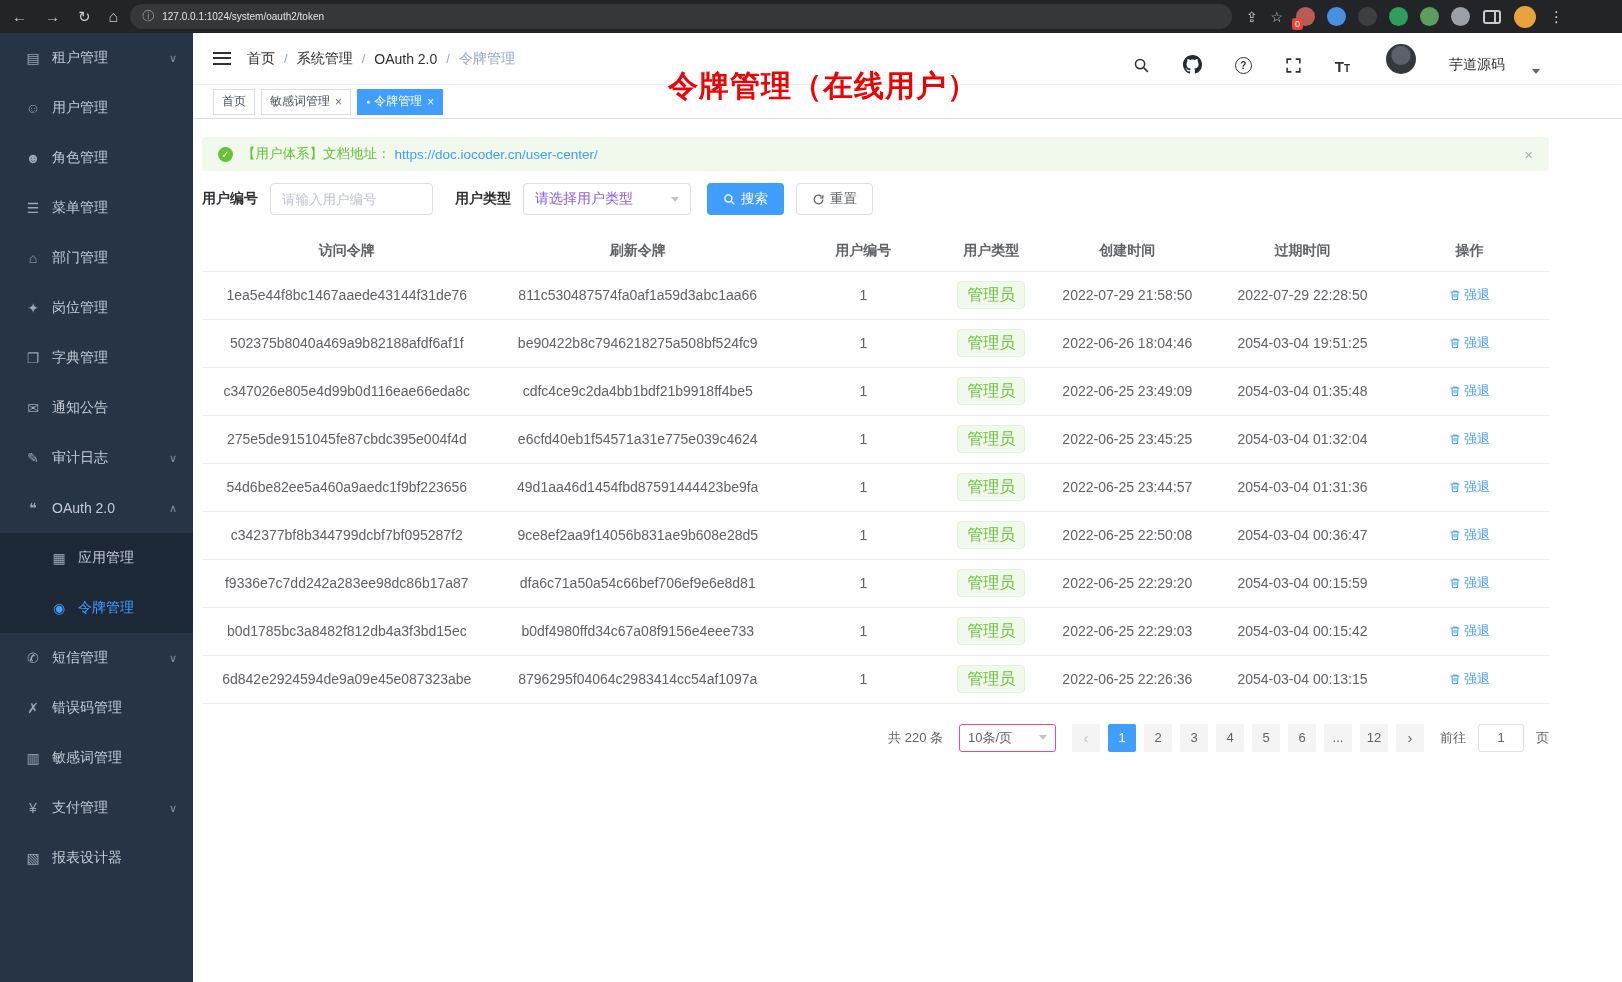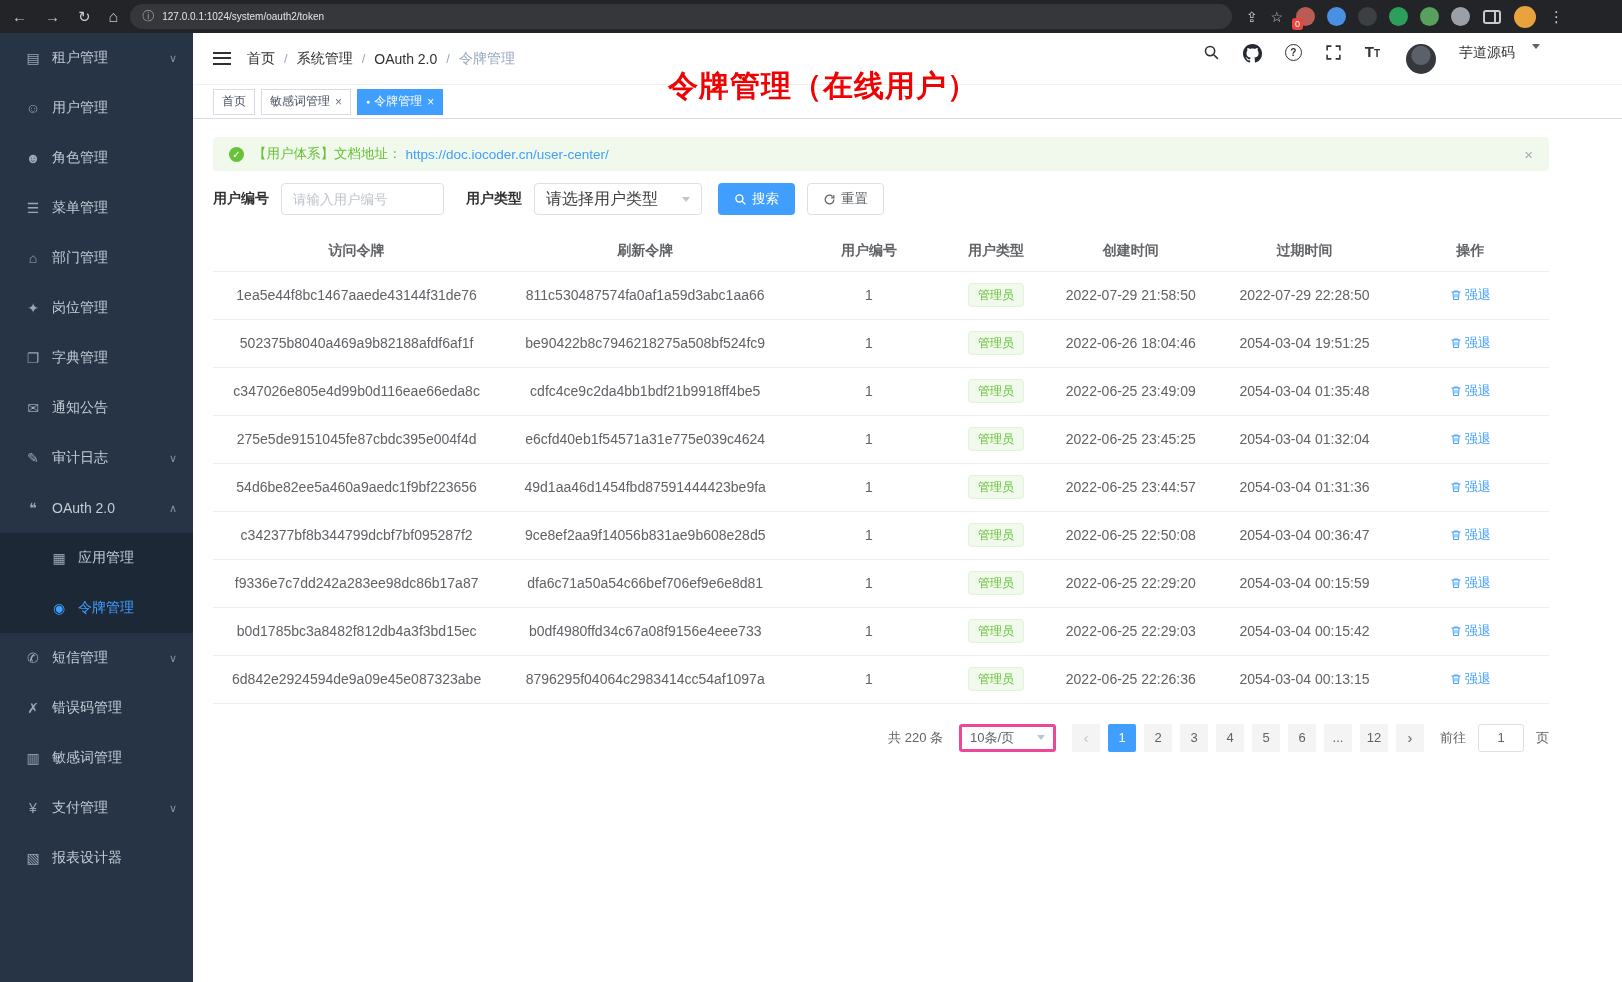--- a/index.html
+++ b/index.html
@@ -54,21 +54,21 @@
 
 
 .topbar{height:52px;flex:0 0 52px;display:flex;align-items:center;padding:0 82px 0 20px;background:#fff;border-bottom:1px solid #f1f3f5}
 .ic-hamburger{width:18px;height:13px;cursor:pointer;background:linear-gradient(#303133 0 2px,transparent 2px 5.5px,#303133 5.5px 7.5px,transparent 7.5px 11px,#303133 11px 13px)}
 .breadcrumb{display:flex;align-items:center;margin-left:16px;font-size:14px;color:#303133}
 .crumb-wrap{display:inline-flex;align-items:center}
 .crumb{cursor:pointer;white-space:nowrap}
 .crumb.current{color:#97a8be;cursor:default}
 .crumb-sep{margin:0 9px;color:#97a8be;font-size:13px}
 .crumb-sep:empty{display:none}
-.top-right{margin-left:auto;display:flex;align-items:flex-start;gap:23px}
+.top-right{margin-left:auto;display:flex;align-items:flex-end;gap:33px}
 .top-right svg{display:block;cursor:pointer}
 .ic-help{width:17px;height:17px;border:1.5px solid #303133;border-radius:50%;display:flex;align-items:center;justify-content:center;font-size:10px;font-weight:700;color:#303133;cursor:pointer}
 .ic-help::before{content:"?"}
 .ic-fontsize{display:flex;align-items:flex-end;color:#303133;font-weight:700;cursor:pointer}
 .ic-fontsize::before{content:"T";font-size:15px;line-height:1}
 .ic-fontsize::after{content:"T";font-size:10px;line-height:1}
 .avatar{width:30px;height:30px;border-radius:50%;background:radial-gradient(circle at 50% 38%,#5b6168 0 9px,#34383d 10px);margin-left:3px;cursor:pointer}
 .username{font-size:14px;color:#303133;cursor:pointer;white-space:nowrap}
 .ic-caret{width:0;height:0;border-left:4px solid transparent;border-right:4px solid transparent;border-top:5px solid #606266;margin-left:-6px;cursor:pointer}
 
@@ -76,49 +76,49 @@
 .tabbar{height:34px;flex:0 0 34px;display:flex;align-items:center;padding:0 20px;background:#fff;border-bottom:1px solid #d8dce5;box-shadow:0 1px 3px rgba(0,21,41,.06)}
 .tab{display:inline-flex;align-items:center;height:26px;padding:0 8px;border:1px solid #d8dce5;margin-right:6px;font-size:12px;color:#495060;cursor:pointer;background:#fff;white-space:nowrap}
 .tab-dot{color:#fff;font-size:7px;margin-right:4px;line-height:1}
 .tab-dot:empty{display:none}
 .tab-close{margin-left:5px;font-size:12px;color:#6c737b;line-height:1}
 .tab-close:empty{display:none}
 .tab.active{background:#409eff;border-color:#409eff;color:#fff}
 .tab.active .tab-close{color:#fff}
 
 
-.content{flex:1;padding:18px 73px 0 20px;background:#fff;overflow:hidden}
+.content{flex:1;padding:18px 73px 0 9px;background:#fff;overflow:hidden}
 .alert{height:34px;background:#f0f9eb;border-radius:4px;display:flex;align-items:center;padding:0 16px;margin-bottom:12px}
 .alert-check{width:15px;height:15px;flex:0 0 15px;border-radius:50%;background:#67c23a;color:#fff;font-size:10px;display:flex;align-items:center;justify-content:center;margin-right:9px}
 .alert-check::before{content:"✓"}
 .alert-text{color:#67c23a;font-size:13.5px}
 .alert-link{color:#409eff;font-size:13.5px;margin-left:4px;cursor:pointer;text-decoration:none}
 .alert-close{margin-left:auto;color:#a8abb2;font-size:15px;cursor:pointer}
 
 .filter{display:flex;align-items:center;margin-bottom:16px}
 .f-label{font-size:14px;font-weight:700;color:#303133;margin-right:12px;white-space:nowrap}
 .f-input{width:163px;height:32px;border:1px solid #dcdfe6;border-radius:4px;padding:0 11px;font-size:13.5px;color:#606266;outline:none;margin-right:22px;font-family:inherit}
 .f-input::placeholder{color:#bfc4cc}
 .f-select{width:168px;height:32px;border:1px solid #dcdfe6;border-radius:4px;display:flex;align-items:center;justify-content:space-between;padding:0 11px;margin-right:16px;cursor:pointer;background:#fff}
-.sel-ph{font-size:16px;color:#404040}
+.sel-ph{font-size:14px;color:#8b5cf6}
 .sel-caret{width:0;height:0;border-left:4px solid transparent;border-right:4px solid transparent;border-top:5px solid #c0c4cc}
 .btn{height:32px;border-radius:4px;font-size:13.5px;display:inline-flex;align-items:center;gap:5px;padding:0 15px;cursor:pointer;border:1px solid transparent;font-family:inherit}
 .btn-primary{background:#409eff;color:#fff;margin-right:12px}
 .btn-plain{background:#fff;border-color:#dcdfe6;color:#606266}
 
 .data-table{width:100%;border-collapse:collapse;table-layout:fixed}
 .data-table th{height:40px;font-size:14px;font-weight:600;color:#606266;border-bottom:1px solid #ebeef5;text-align:center;white-space:nowrap}
 .data-table td{height:48px;font-size:14px;color:#606266;border-bottom:1px solid #ebeef5;text-align:center;white-space:nowrap;overflow:hidden}
-.tag{display:inline-block;background:#f0f9eb;border:1px solid #e1f3d8;color:#67c23a;font-size:12px;line-height:1;padding:5px 9px;border-radius:4px}
+.tag{display:inline-block;background:#f0f9eb;border:1px solid #e1f3d8;color:#67c23a;font-size:16px;line-height:1;padding:5px 9px;border-radius:4px}
 .action{color:#409eff;font-size:13px;display:inline-flex;align-items:center;gap:3px;cursor:pointer;text-decoration:none}
 .action svg{display:block}
 
 .pager{display:flex;align-items:center;justify-content:flex-end;margin-top:20px;font-size:13px;color:#606266;gap:8px}
 .pg-total{margin-right:8px;white-space:nowrap}
-.pg-size{width:97px;height:28px;border:3px solid #ec4899;border-radius:3px;display:flex;align-items:center;justify-content:space-between;padding:0 8px;cursor:pointer;margin-right:8px;background:#fff}
+.pg-size{width:97px;height:28px;border:1px solid #ec4899;border-radius:3px;display:flex;align-items:center;justify-content:space-between;padding:0 8px;cursor:pointer;margin-right:8px;background:#fff}
 .pg-size span:first-child{font-size:13px;color:#606266}
 .pages{display:flex;align-items:center;gap:8px}
 .page-btn{min-width:28px;height:28px;border:none;border-radius:2px;background:#f4f4f5;color:#606266;font-size:13px;cursor:pointer;font-family:inherit;padding:0 5px}
 .page-btn.active{background:#409eff;color:#fff}
 .pg-nav{min-width:28px;height:28px;border:none;border-radius:2px;background:#f4f4f5;font-size:15px;cursor:pointer;font-family:inherit}
 .pg-prev{color:#c0c4cc}
 .pg-next{color:#606266}
 .pg-goto{display:flex;align-items:center;gap:12px;margin-left:8px}
 .goto-input{width:46px;height:28px;border:1px solid #dcdfe6;border-radius:3px;text-align:center;font-size:13px;color:#606266;outline:none;font-family:inherit}
 

